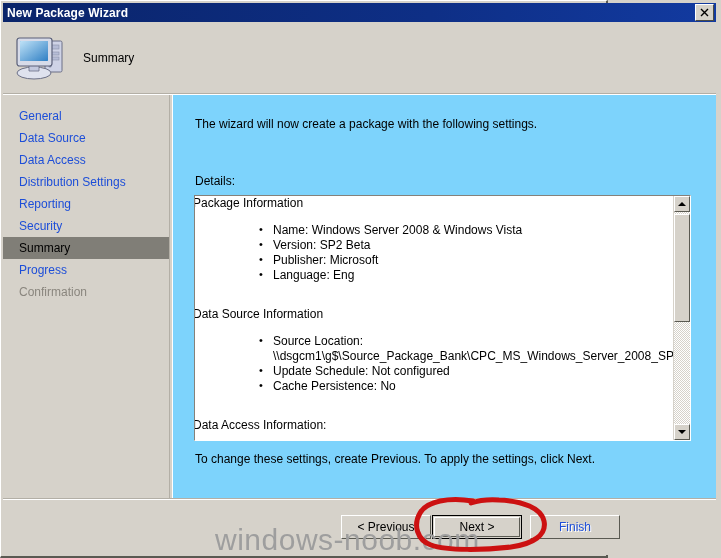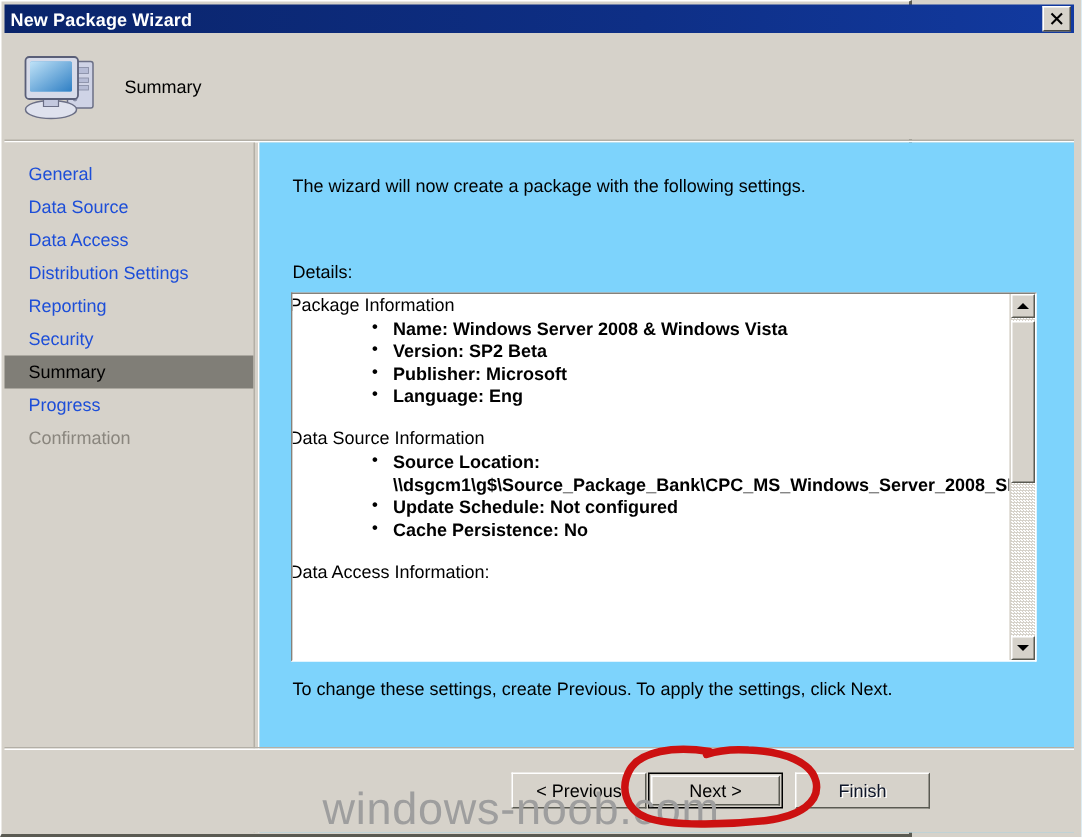--- a/index.html
+++ b/index.html
@@ -205,24 +205,23 @@
     overflow: hidden;
     background: #ffffff;
   }
   .dsec-title {
     font-size: 12px;
     color: #000000;
     line-height: 15px;
     margin-left: -2px;
   }
   .dlist {
-    margin: 1px;
+    margin: 12px;
     padding: 0 0 0 52px;
     list-style: none;
-    font-weight: bold;
   }
   .dlist li {
     font-size: 12px;
     line-height: 15px;
     color: #000000;
     position: relative;
     padding-left: 14px;
   }
   .dlist li::before {
     content: "\2022";
@@ -353,21 +352,21 @@
   .btn.default .btn-face {
     position: absolute;
     left: 1px; top: 1px; right: 1px; bottom: 1px;
     border-left: 1px solid #ffffff;
     border-top: 1px solid #ffffff;
     border-right: 1px solid #5a5a52;
     border-bottom: 1px solid #5a5a52;
     pointer-events: none;
   }
   .btn.disabled {
-    color: #0f172a;
+    color: #1d4ed8;
     text-shadow: 1px 1px 0 #ffffff;
   }
   .btn-prev   { left: 338px; }
   .btn-next   { left: 429px; }
   .btn-finish { left: 527px; }
   .btn-cancel { left: 620px; }
 
   
   .watermark {
     position: absolute;

